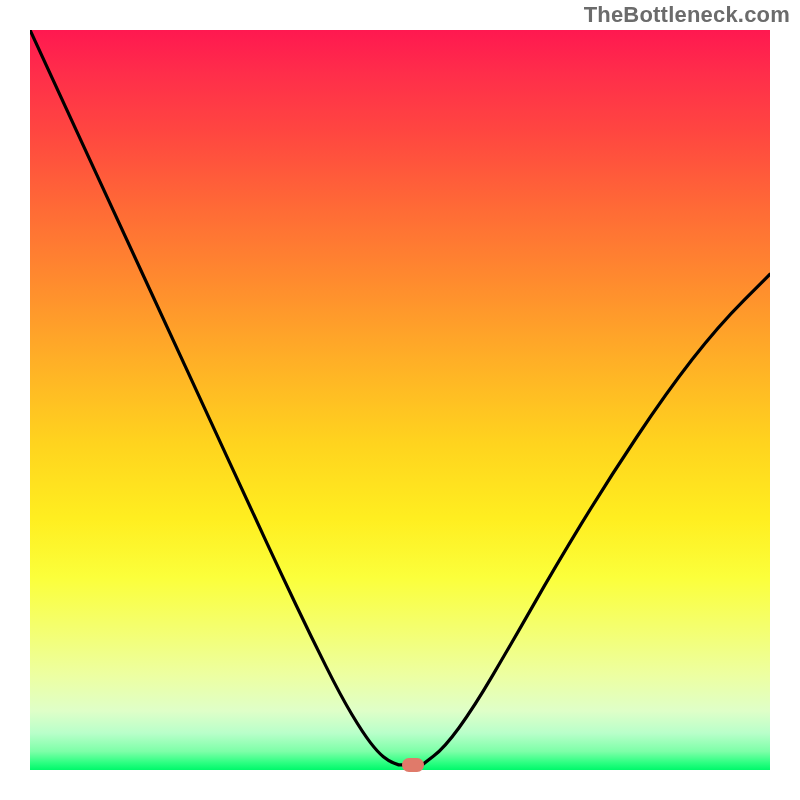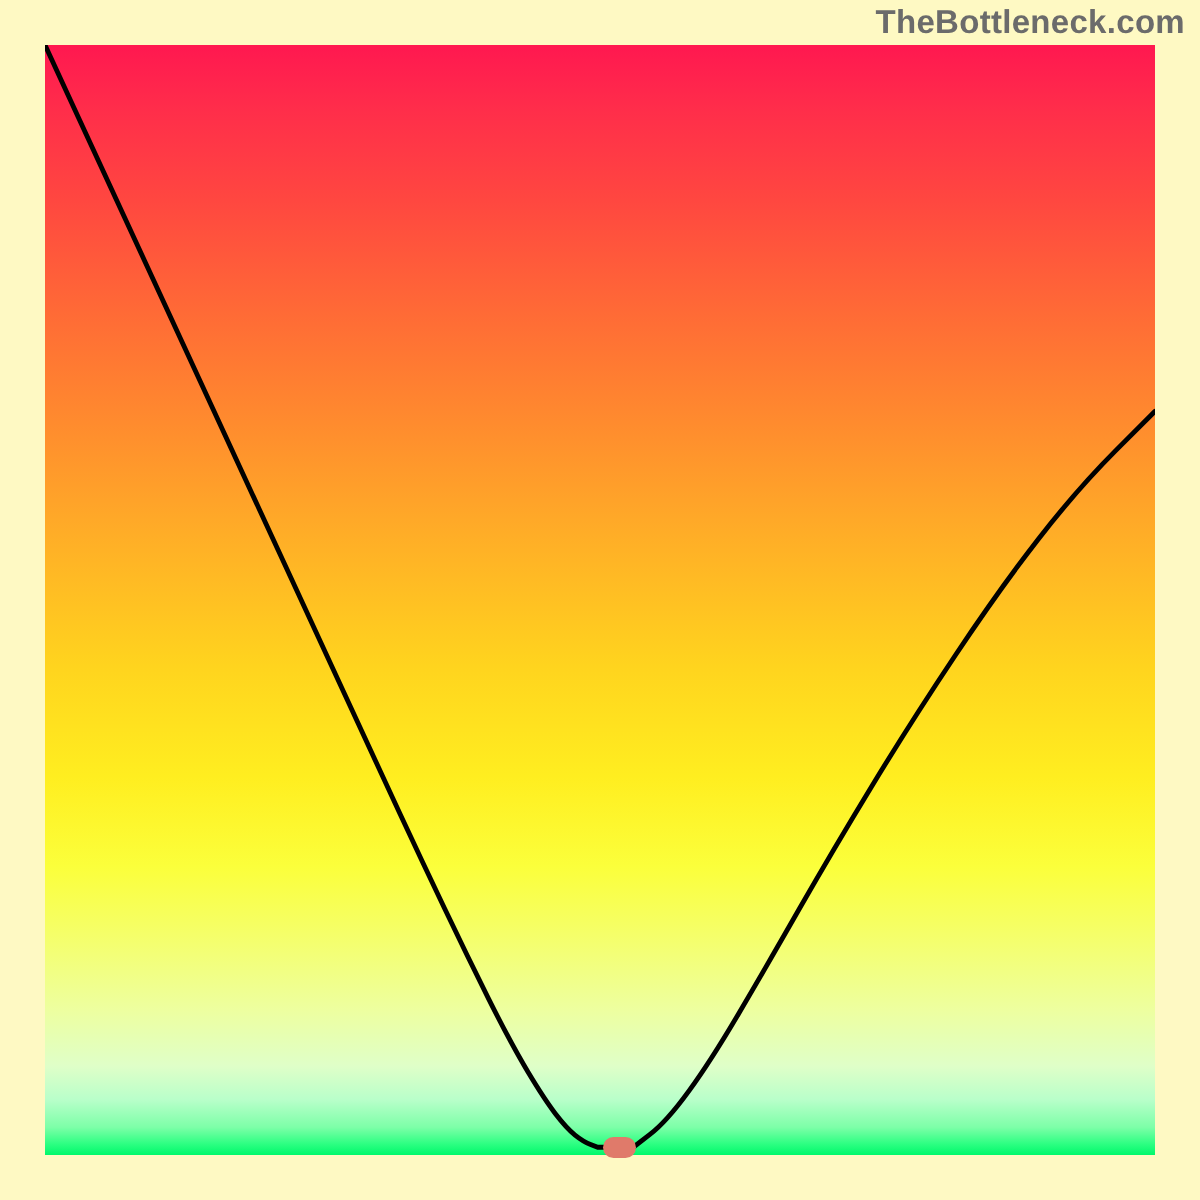--- a/index.html
+++ b/index.html
@@ -8,21 +8,21 @@
     width: 800px;
     height: 800px;
     background: #000;
     font-family: Arial, Helvetica, sans-serif;
     overflow: hidden;
   }
   .frame {
     position: relative;
     width: 800px;
     height: 800px;
-    background: #fef9c3;
+    background: #ffffff;
   }
   .watermark {
     position: absolute;
     top: 2px;
     right: 10px;
     font-size: 22px;
     font-weight: 600;
     color: #6b6b6b;
     letter-spacing: 0.2px;
     z-index: 10;

